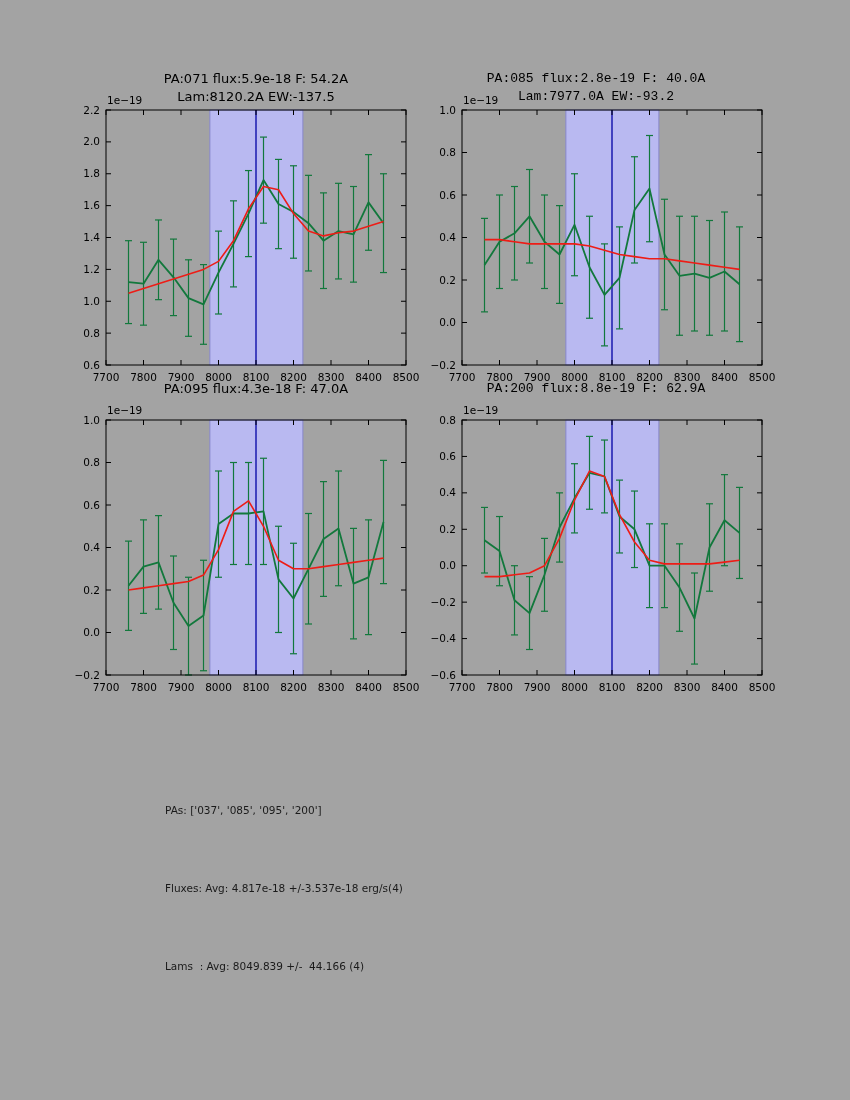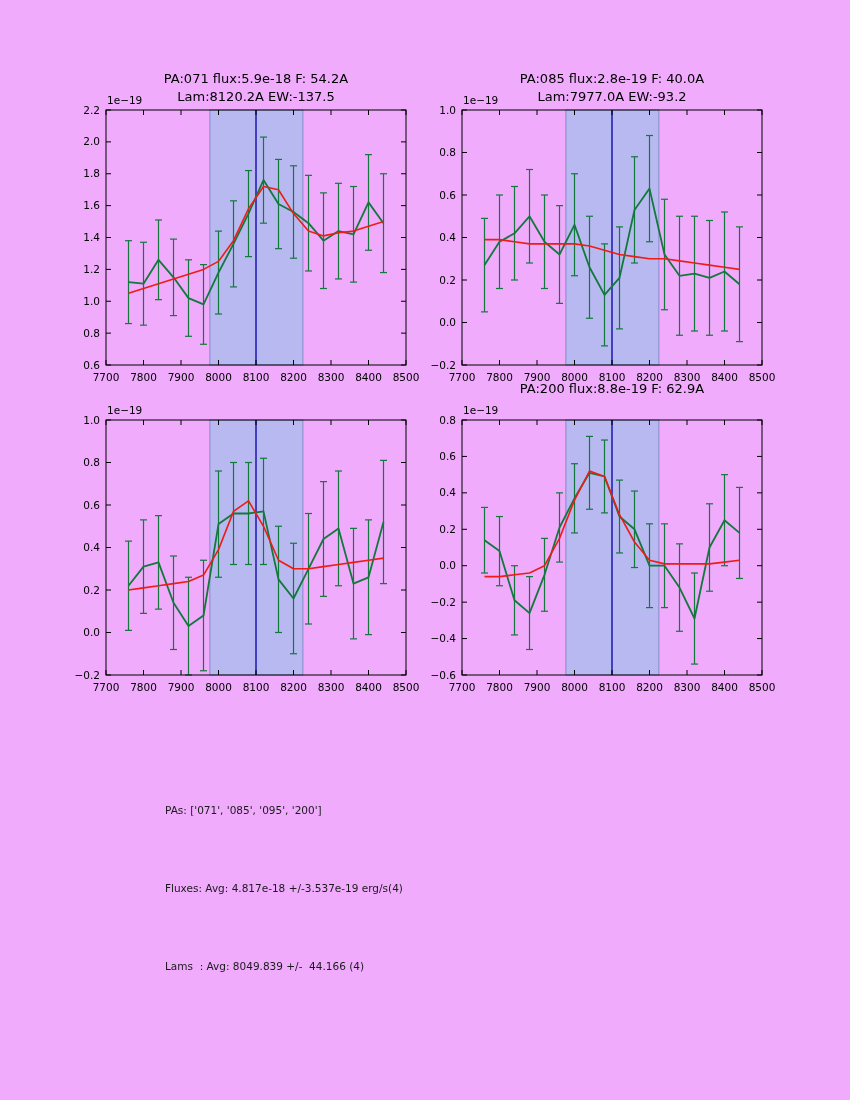--- a/index.html
+++ b/index.html
@@ -1,20 +1,20 @@
 <!DOCTYPE html>
 <html><head>
 <meta charset="utf-8">
 <style>
   html,body{margin:0;padding:0;background:#ffffff;}
   body{width:850px;height:1100px;position:relative;font-family:"DejaVu Sans",sans-serif;color:#000;}
-  .fig{position:absolute;left:0;top:0;width:850px;height:1100px;background:#f0abfc;}
+  .fig{position:absolute;left:0;top:0;width:850px;height:1100px;background:#a3a3a3;}
   .title{position:absolute;width:360px;text-align:center;font-size:13px;line-height:18px;color:#000;}
   .t-c0{left:76px;}
-  .t-c1{left:432px;}
+  .t-c1{left:416px;font-family:Liberation Mono, monospace;}
   .t-r0{top:70px;}
   .t-r1{top:380px;}
   .plotwrap{position:absolute;width:380px;height:320px;}
   .p-c0{left:50px;}
   .p-c1{left:406px;}
   .p-r0{top:96px;}
   .p-r1{top:406px;}
   .summary{position:absolute;left:165px;top:745px;font-size:10.5px;line-height:26px;white-space:pre;color:#1a1a1a;}
   svg text{font-family:"DejaVu Sans",sans-serif;}
 </style>
@@ -25,20 +25,21 @@
 
   <div class="title t-c0 t-r0">
     <div>PA:071 flux:5.9e-18 F: 54.2A</div>
     <div>Lam:8120.2A EW:-137.5</div>
   </div>
   <div class="title t-c1 t-r0">
     <div>PA:085 flux:2.8e-19 F: 40.0A</div>
     <div>Lam:7977.0A EW:-93.2</div>
   </div>
   <div class="title t-c0 t-r1">
+    <div>PA:095 flux:4.3e-18 F: 47.0A</div>
   </div>
   <div class="title t-c1 t-r1">
     <div>PA:200 flux:8.8e-19 F: 62.9A</div>
   </div>
 
   <div class="plotwrap p-c0 p-r0"><svg width="380" height="320">
         <rect x="159.875" y="14" width="93" height="255" fill="#b9b9f1" stroke="#8888cc" stroke-width="1"></rect>
         <line x1="206" y1="14" x2="206" y2="269" stroke="#1a1aae" stroke-width="1.5"></line>
         <g stroke="#12783c" stroke-width="1.2">
           <line x1="78.5" y1="144.6875" x2="78.5" y2="227.5625"></line>
@@ -497,20 +498,20 @@
         <text x="50" y="199.64285714285714" text-anchor="end" font-size="10.5" fill="#000000">−0.2</text>
         <text x="50" y="163.2142857142857" text-anchor="end" font-size="10.5" fill="#000000">0.0</text>
         <text x="50" y="126.78571428571429" text-anchor="end" font-size="10.5" fill="#000000">0.2</text>
         <text x="50" y="90.35714285714286" text-anchor="end" font-size="10.5" fill="#000000">0.4</text>
         <text x="50" y="53.9285714285714" text-anchor="end" font-size="10.5" fill="#000000">0.6</text>
         <text x="50" y="17.49999999999998" text-anchor="end" font-size="10.5" fill="#000000">0.8</text>
         <text x="57" y="8" text-anchor="start" font-size="10.5" fill="#000000">1e−19</text>
       </svg></div>
 
   <div class="summary">
-    <div>PAs: ['071', '085', '095', '200']</div>
-    <div>Fluxes: Avg: 4.817e-18 +/-3.537e-19 erg/s(4)</div>
+    <div>PAs: ['037', '085', '095', '200']</div>
+    <div>Fluxes: Avg: 4.817e-18 +/-3.537e-18 erg/s(4)</div>
     <div>Lams  : Avg: 8049.839 +/-  44.166 (4)</div>
     
     
   </div>
 
 </div>
 
 </body></html>

